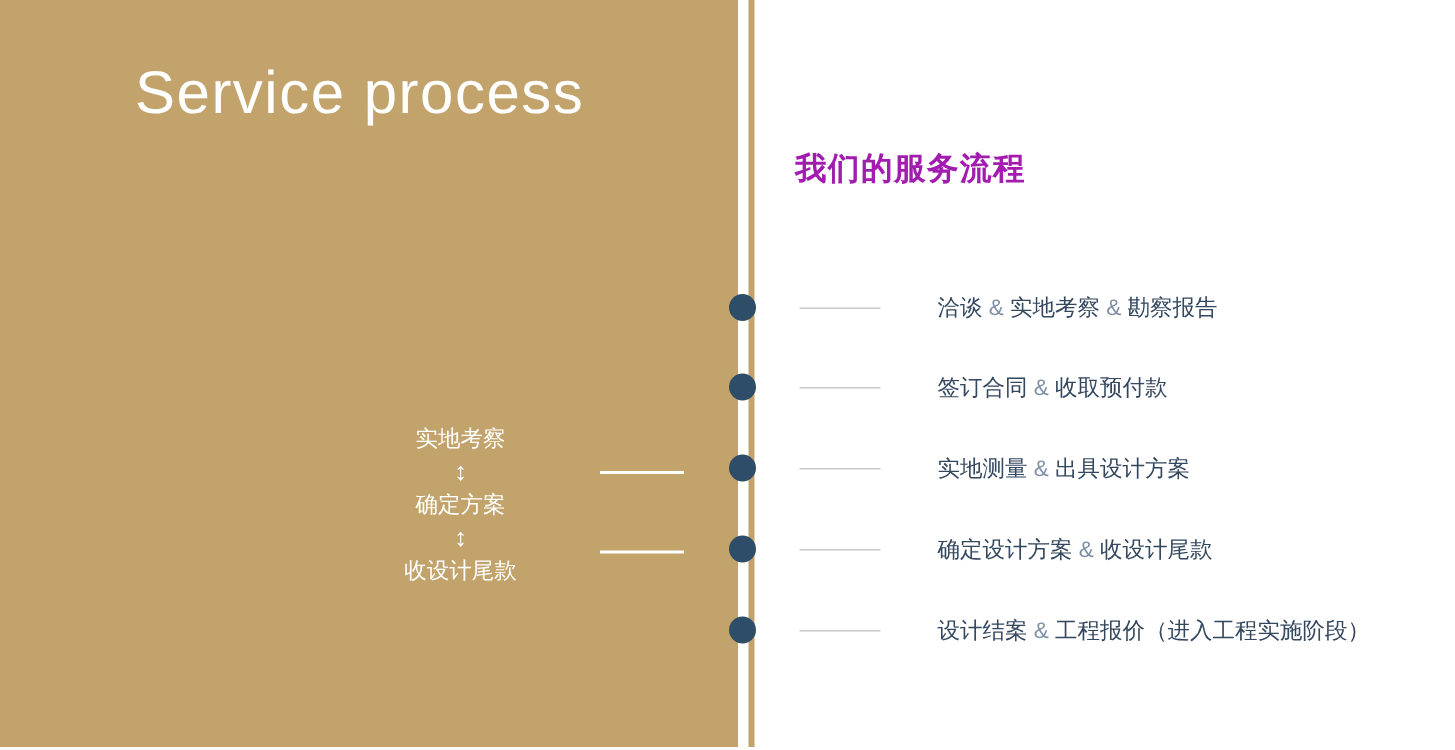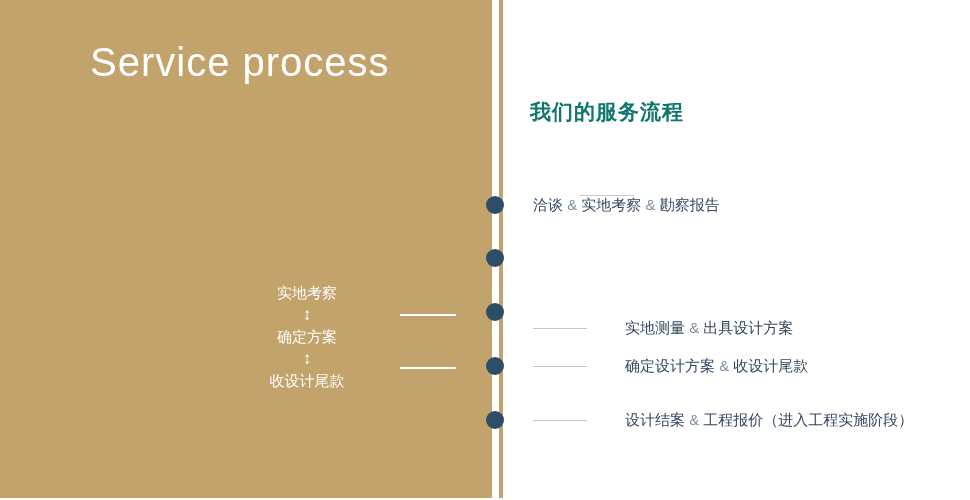--- a/index.html
+++ b/index.html
@@ -18,21 +18,21 @@
   .plan-flow .flow-arrow{font-size:17px;line-height:18px;margin:4px 0;}
 
   .hline{position:absolute;left:400px;width:56px;height:2px;background:#ffffff;}
   .hline.h1{top:314px;}
   .hline.h2{top:367px;}
 
   
   .dot{position:absolute;left:486px;width:18px;height:18px;border-radius:50%;background:#2e4d68;}
 
   
-  .section-title{position:absolute;left:530px;top:98px;margin:0;color:#0f766e;
+  .section-title{position:absolute;left:530px;top:98px;margin:0;color:#a21caf;
     font-size:21px;font-weight:700;letter-spacing:1px;white-space:nowrap;}
 
   .timeline-steps{position:absolute;left:0;top:0;width:970px;height:500px;pointer-events:none;}
   .step-row{position:absolute;left:533px;height:20px;display:flex;align-items:center;white-space:nowrap;}
   .step-line{display:inline-block;width:54px;height:1px;background:#c8c8c8;margin-right:38px;}
   .step-text{font-size:15px;color:#33475f;}
   .step-text .amp{color:#7e8fa6;}
 </style>
 </head>
 <body>
@@ -51,25 +51,29 @@
     <div class="flow-arrow">↕</div>
     <div class="flow-label">收设计尾款</div>
   </div>
 
   <div class="hline h1"></div>
   <div class="hline h2"></div>
 
   <h2 class="section-title">我们的服务流程</h2>
 
   <div class="timeline-steps">
-      <div class="step-row" style="top: 195px; flex-direction: column;">
+      <div class="step-row" style="top: 195px;">
         <span class="step-line"></span>
         <span class="step-text"><span>洽谈</span><span class="amp"> &amp; </span><span>实地考察</span><span class="amp"> &amp; </span><span>勘察报告</span></span>
       </div>
-      <div class="step-row" style="top: 318px;">
+      <div class="step-row" style="top: 248px;">
+        <span class="step-line"></span>
+        <span class="step-text"><span>签订合同</span><span class="amp"> &amp; </span><span>收取预付款</span></span>
+      </div>
+      <div class="step-row" style="top: 302px;">
         <span class="step-line"></span>
         <span class="step-text"><span>实地测量</span><span class="amp"> &amp; </span><span>出具设计方案</span></span>
       </div>
       <div class="step-row" style="top: 356px;">
         <span class="step-line"></span>
         <span class="step-text"><span>确定设计方案</span><span class="amp"> &amp; </span><span>收设计尾款</span></span>
       </div>
       <div class="step-row" style="top: 410px;">
         <span class="step-line"></span>
         <span class="step-text"><span>设计结案</span><span class="amp"> &amp; </span><span>工程报价（进入工程实施阶段）</span></span>

